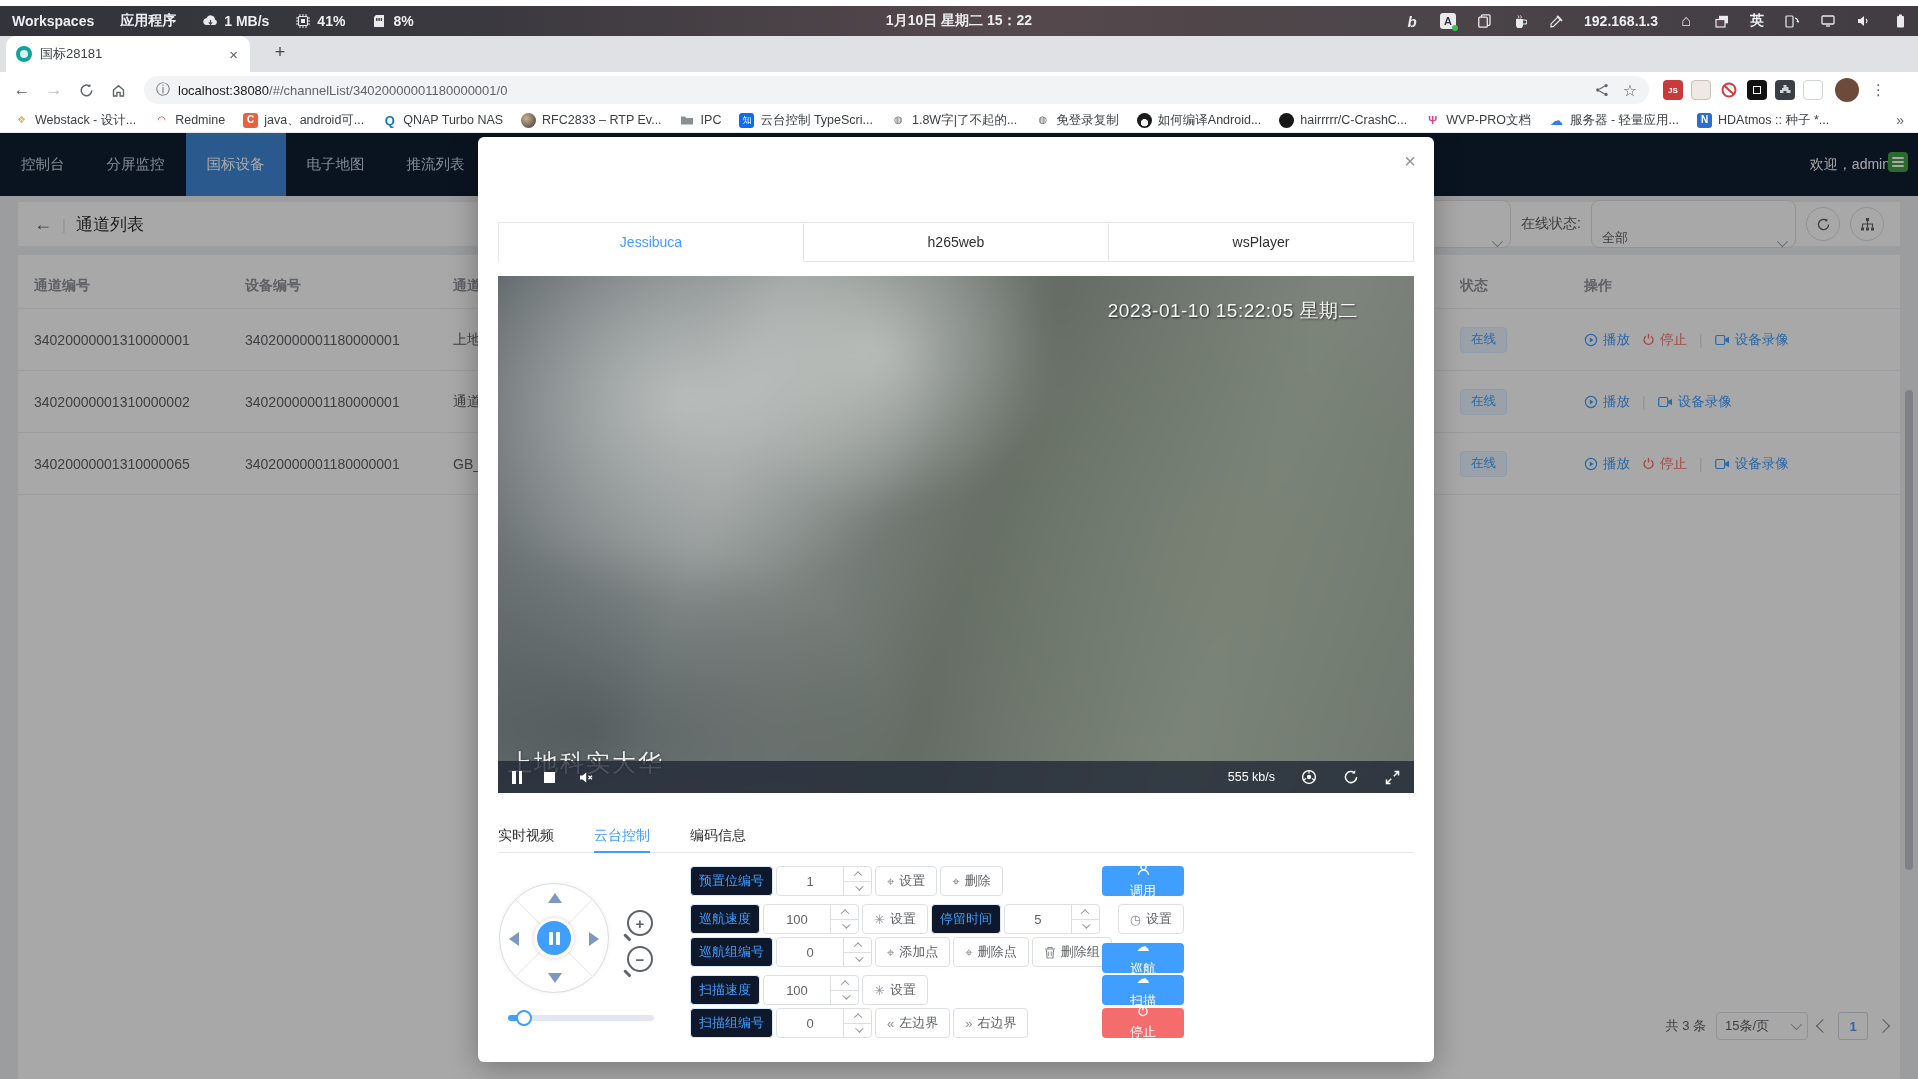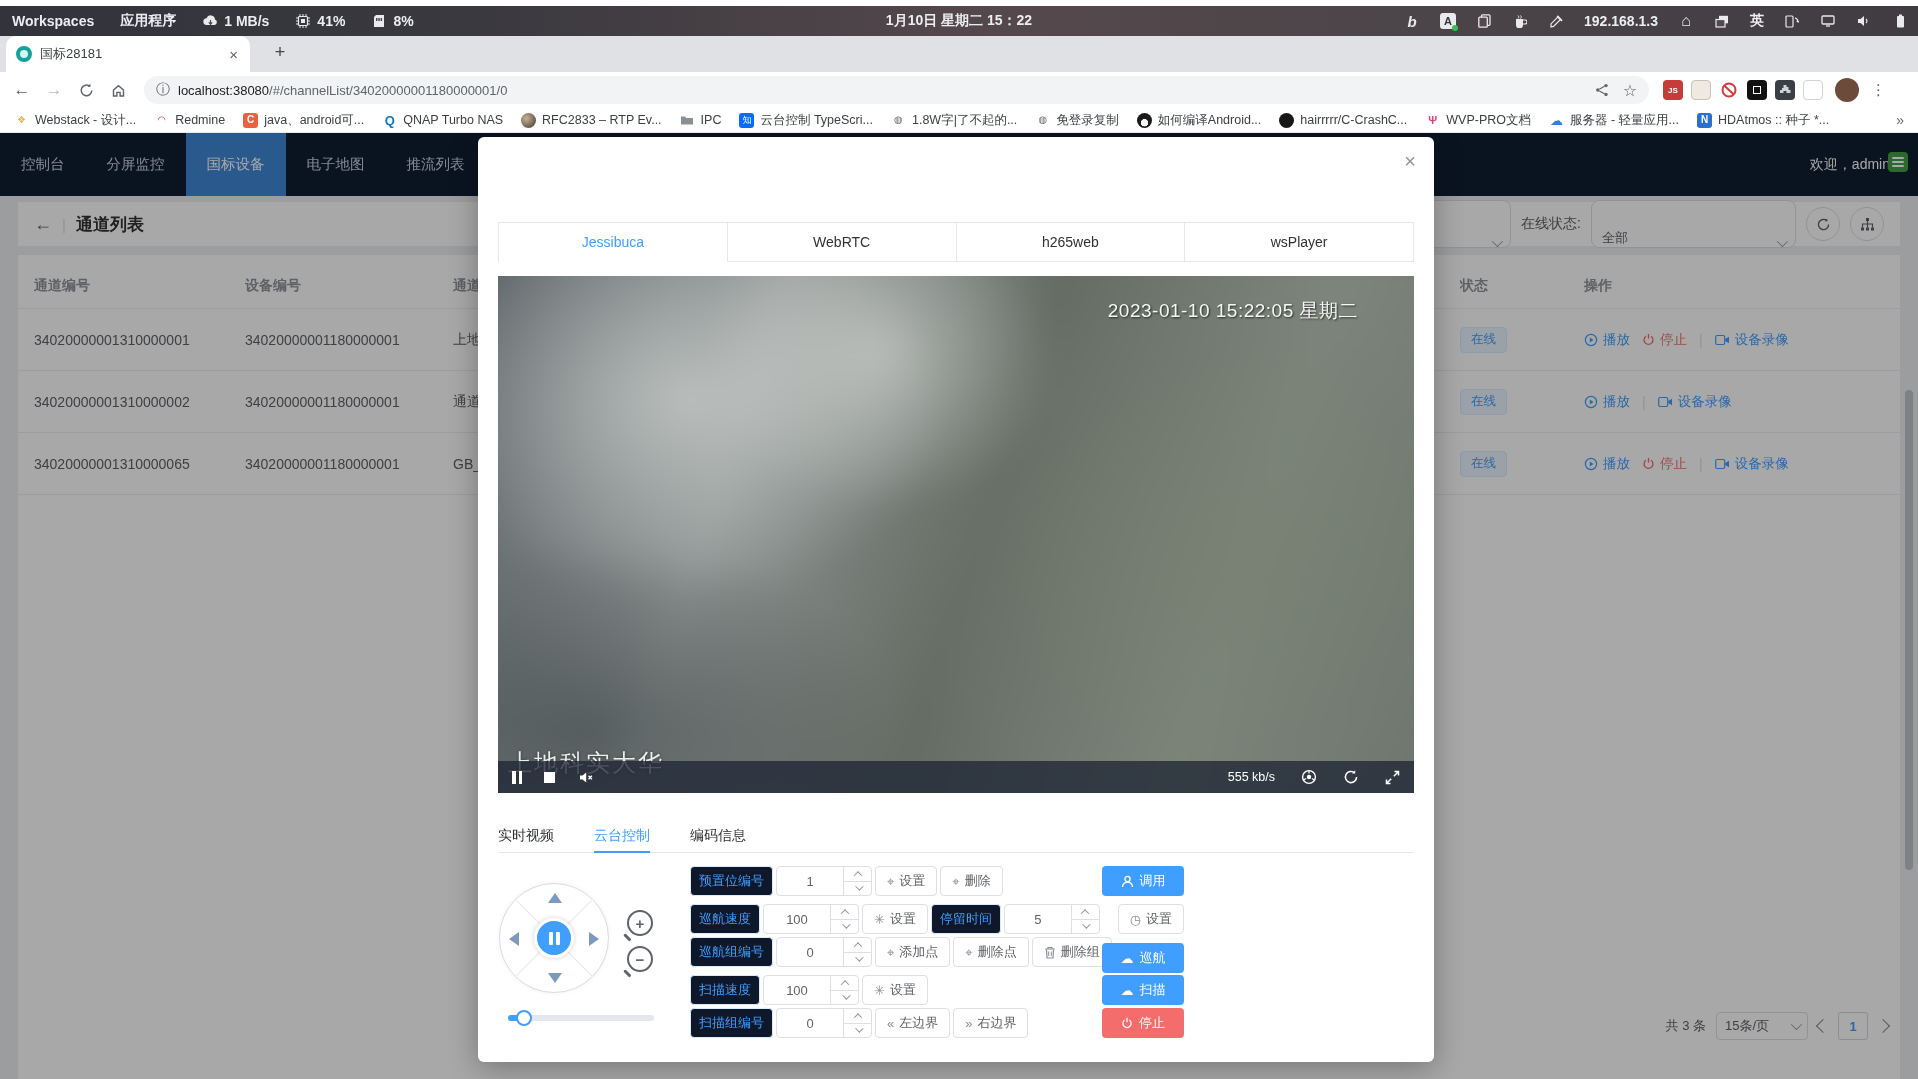--- a/index.html
+++ b/index.html
@@ -72,21 +72,21 @@
   .welcome{margin-left:auto;display:flex;align-items:center;gap:6px;color:#fff;font-size:14px;padding-right:14px;}
   .caret{width:0;height:0;border-left:4px solid transparent;border-right:4px solid transparent;border-top:5px solid #fff;}
   .green-float{position:absolute;right:10px;top:19px;width:20px;height:20px;border-radius:4px;background:#43a047;
     display:flex;flex-direction:column;justify-content:center;gap:2px;padding:0 4px;}
   .green-float i{display:block;height:2px;background:#fff;border-radius:1px;}
 
   .page-header{position:absolute;top:69px;left:18px;right:18px;height:44px;background:#fff;
     display:flex;align-items:center;padding:0 16px;gap:10px;}
   .back-arrow{font-size:18px;color:#606266;font-weight:bold;}
   .ph-div{color:#dcdfe6;font-size:15px;}
-  .ph-title{font-size:17px;font-weight:bold;color:#303133;}
+  .ph-title{font-size:17px;font-weight:normal;color:#303133;}
   .filter{margin-left:auto;display:flex;align-items:center;gap:10px;}
   .sel{height:48px;border:1px solid #dcdfe6;border-radius:8px;background:#fff;display:flex;align-items:flex-end;
     padding:0 10px;font-size:13px;color:#606266;position:relative;}
   .sel .chev{margin-left:auto;}
   .chev{width:8px;height:8px;border-right:1.5px solid #a0a5ab;border-bottom:1.5px solid #a0a5ab;
     transform:rotate(45deg) translateY(-2px);flex:none;}
   .filter-label{font-size:14px;color:#606266;}
   .circle-btn{width:34px;height:34px;border-radius:50%;border:1px solid #dcdfe6;background:#fff;
     display:flex;align-items:center;justify-content:center;color:#606266;}
 
@@ -192,21 +192,21 @@
   .spin span{flex:1;display:flex;align-items:center;justify-content:center;}
   .spin span+span{border-top:1px solid #dcdfe6;}
   .spin i{width:6px;height:6px;border-right:1.3px solid #909399;border-bottom:1.3px solid #909399;display:block;}
   .sp-up i{transform:rotate(-135deg) translate(-1px,-1px);}
   .sp-dn i{transform:rotate(45deg) translateY(-2px);}
   .fbtn{height:30px;padding:0 11px;border:1px solid #dcdfe6;border-radius:4px;background:#fff;color:#606266;
     font-size:13px;display:inline-flex;align-items:center;gap:5px;white-space:nowrap;flex:none;}
   .fbtn .fi{color:#8a8f99;font-size:13px;line-height:1;display:inline-flex;}
   .push{margin-left:auto;}
   .abtn{position:absolute;left:604px;width:82px;height:30px;border-radius:4px;background:#409eff;color:#fff;
-    font-size:13px;display:flex;align-items:center;justify-content:center;gap:6px;}
+    font-size:13px;display:flex;align-items:center;justify-content:center;gap:6px;flex-direction:column;}
   .abtn.red{background:#f56c6c;}
   .a1{top:8px;}.a3{top:85px;}.a4{top:117px;}.a5{top:150px;}
 
   .ic{display:inline-flex;align-items:center;justify-content:center;}
   svg{display:block;}
 </style>
 </head>
 <body>
 
 <div class="desktop-bar">
@@ -602,21 +602,20 @@
 
   <div class="scroll-thumb"></div>
 
   <div class="overlay"></div>
 
   <div class="modal">
     <span class="m-close">×</span>
 
     <div class="ptabs">
       <div class="ptab active">Jessibuca</div>
-      <div class="ptab">WebRTC</div>
       <div class="ptab">h265web</div>
       <div class="ptab">wsPlayer</div>
     </div>
 
     <div class="video">
       <div class="vbg"></div>
       <div class="v-time">2023-01-10 15:22:05 星期二</div>
       <div class="v-mark">上地科实大华</div>
       <div class="vbar">
         <span class="v-pause">

